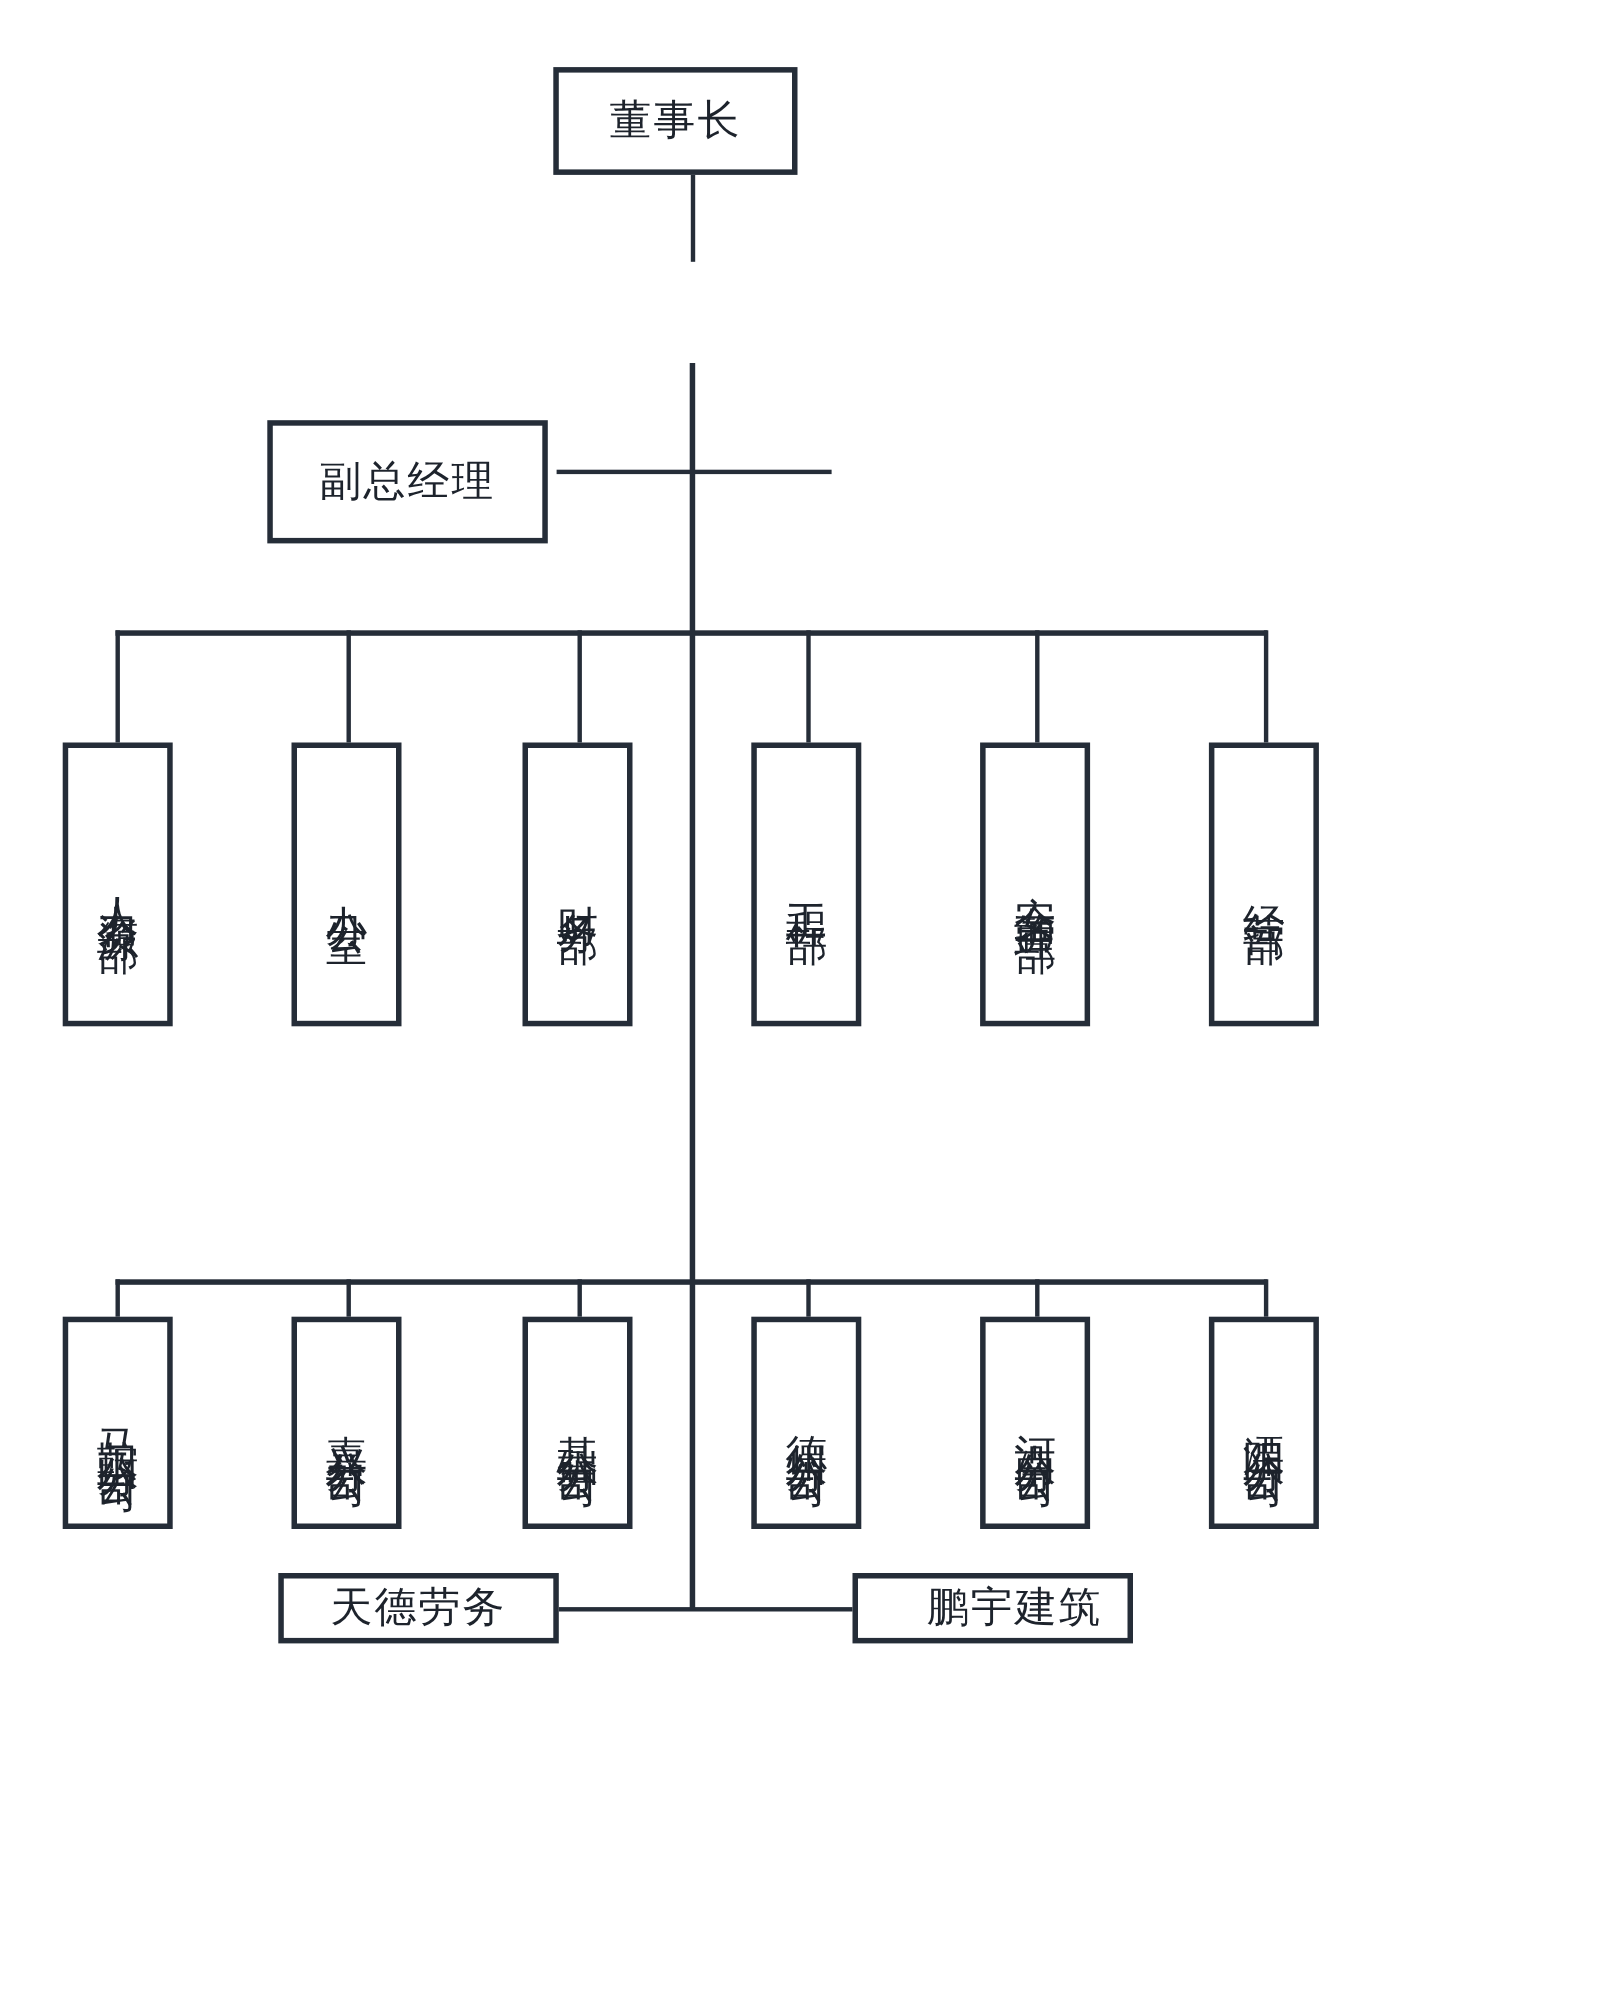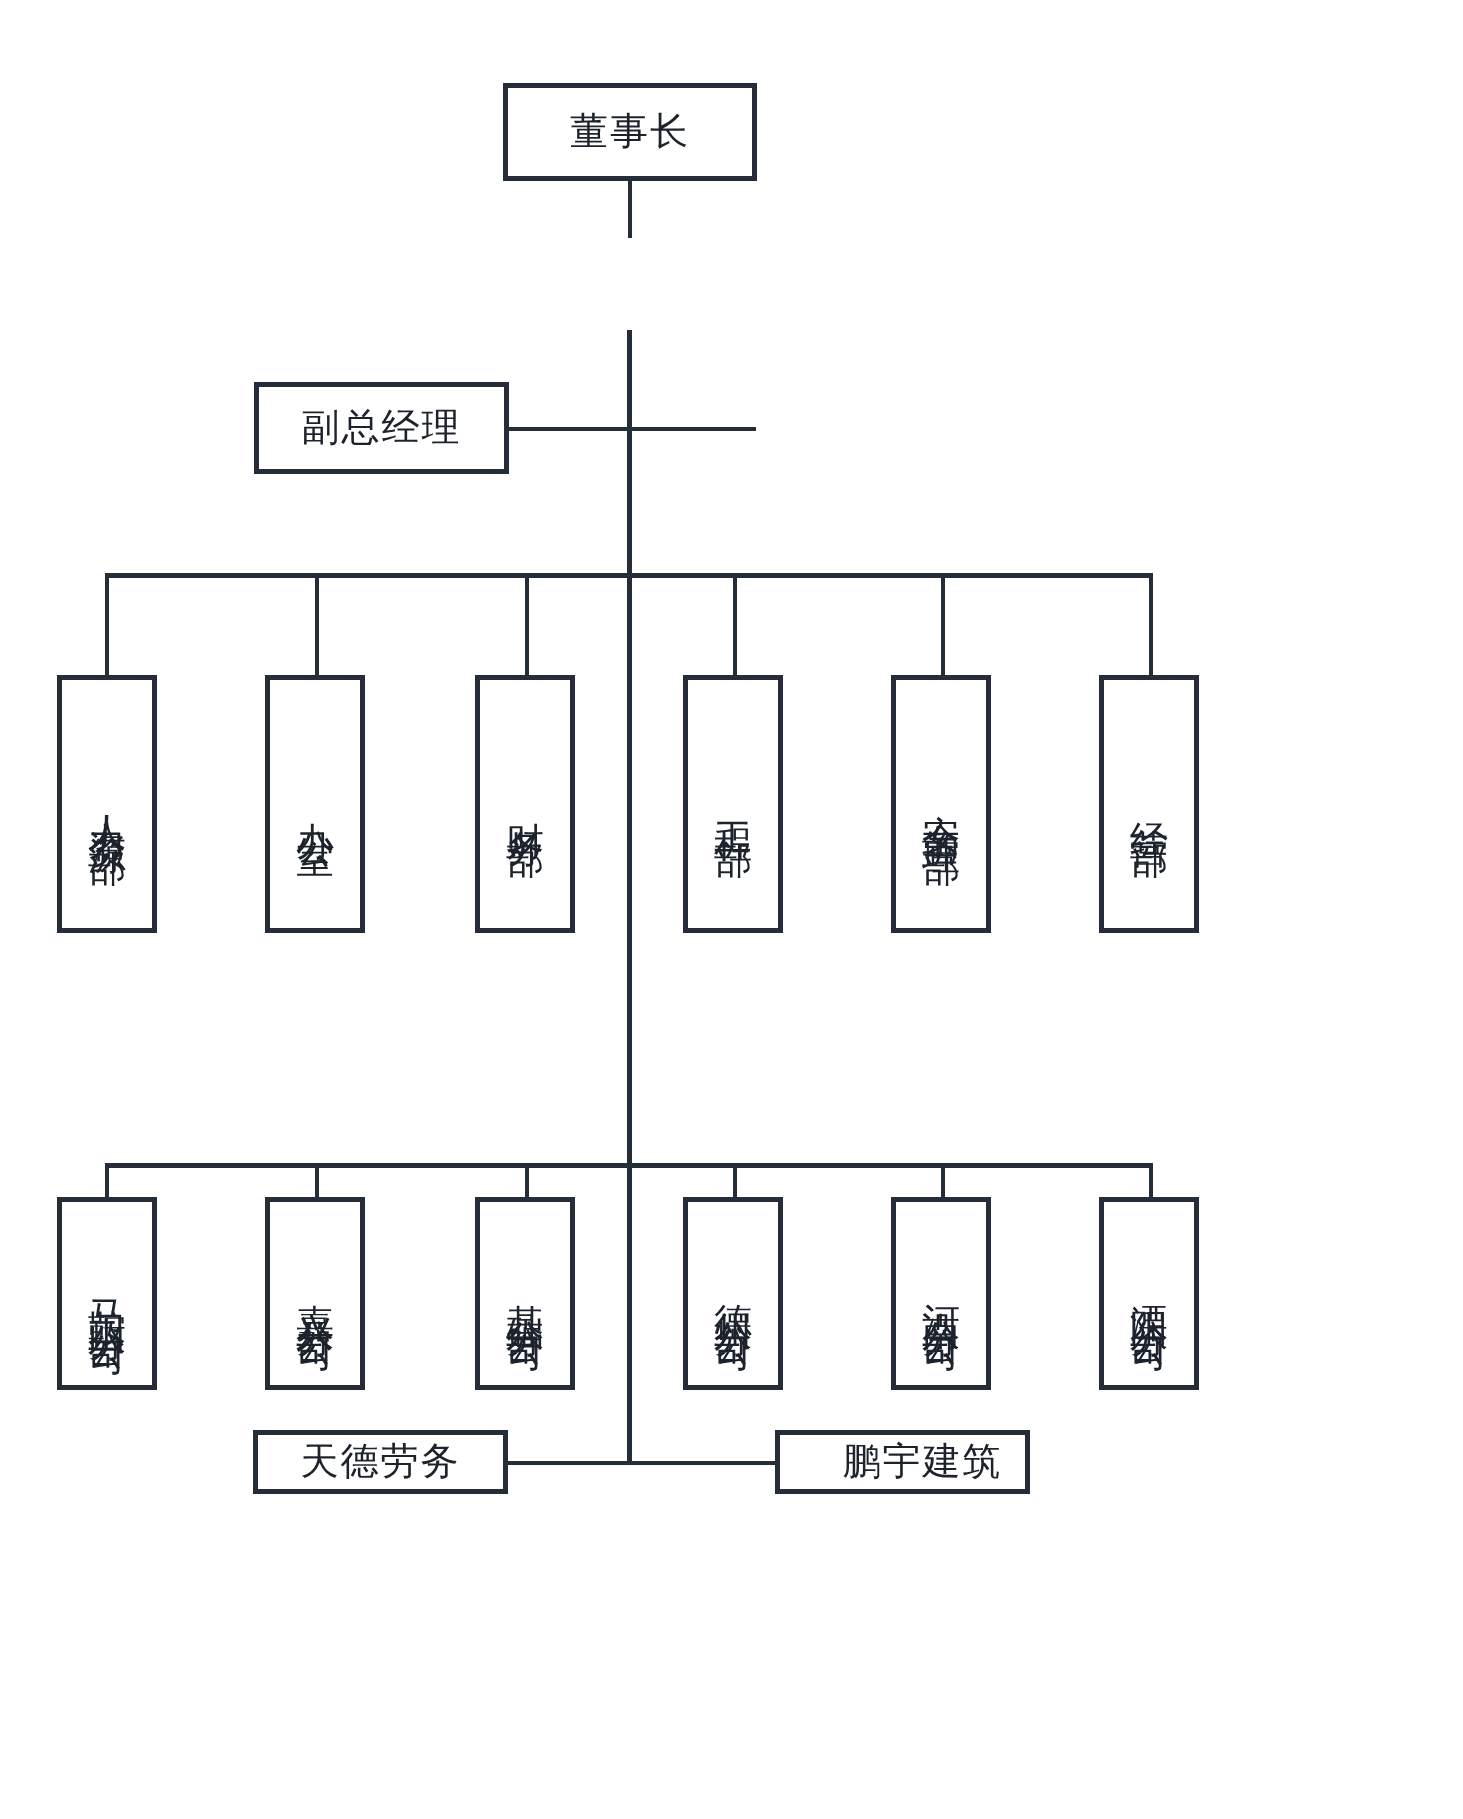--- a/index.html
+++ b/index.html
@@ -91,26 +91,26 @@
 
   <div class="conn v" style="left:105px; top:1163px; height:36px;"></div>
   <div class="conn v" style="left:315px; top:1163px; height:36px;"></div>
   <div class="conn v" style="left:525px; top:1163px; height:36px;"></div>
   <div class="conn v" style="left:733px; top:1163px; height:36px;"></div>
   <div class="conn v" style="left:941px; top:1163px; height:36px;"></div>
   <div class="conn v" style="left:1149px; top:1163px; height:36px;"></div>
 
   <div class="conn h" style="left:506px; top:1461px; width:272px;"></div>
 
-  <div class="node horiz" style="left:503px; top:61px; width:254px; height:98px;margin-top:22px;">
+  <div class="node horiz" style="left:503px; top:61px; width:222px; height:98px;">
     <span class="label">董事长</span>
   </div>
 
 
-  <div class="node horiz" style="left:254px; top:382px; width:255px; height:92px;">
+  <div class="node horiz" style="left:243px; top:382px; width:255px; height:112px;">
     <span class="label">副总经理</span>
   </div>
 
   <div class="node vert" style="left:57px; top:675px; width:100px; height:258px;">
     <span class="label">人力资源部</span>
   </div>
   <div class="node vert" style="left:265px; top:675px; width:100px; height:258px;">
     <span class="label">办公室</span>
   </div>
   <div class="node vert" style="left:475px; top:675px; width:100px; height:258px;">

